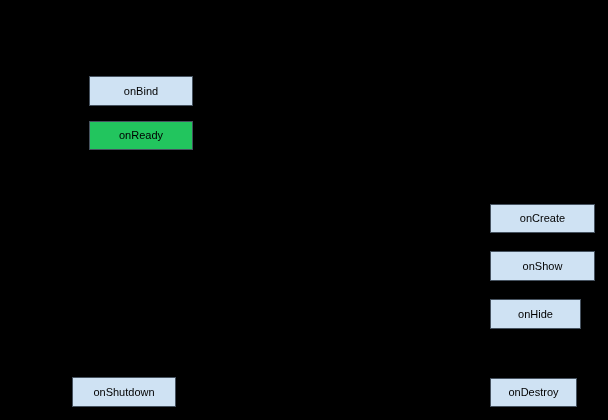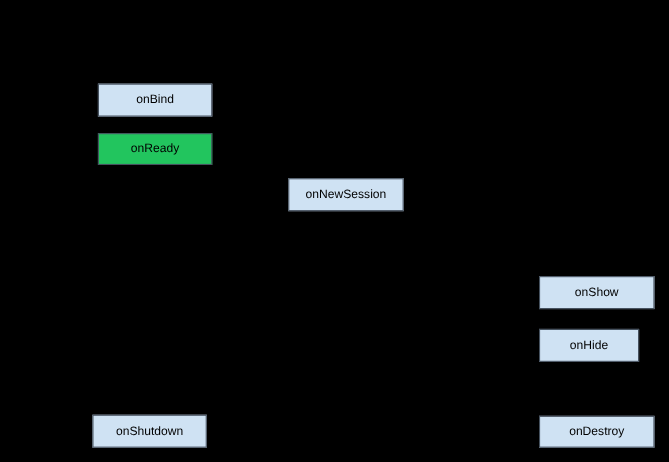--- a/index.html
+++ b/index.html
@@ -38,33 +38,33 @@
 <div id="canvas" style="width: 608px; height: 420px; background: rgb(0, 0, 0);">
 
     <div class="node" style="left: 89px; top: 76px; width: 104px; height: 30px; background: rgb(207, 226, 243); border-color: rgb(70, 82, 95);">
       <span class="node-label" style="color: rgb(0, 0, 0);">onBind</span>
     </div>
 
     <div class="node" style="left: 89px; top: 121px; width: 104px; height: 29px; background: #22c55e; border-color: rgb(70, 82, 95);">
       <span class="node-label" style="color: rgb(0, 0, 0);">onReady</span>
     </div>
 
-    <div class="node" style="left: 262px; top: 162px; width: 105px; height: 30px; background: rgb(207, 226, 243); border-color: rgb(70, 82, 95);">
-      <span class="node-label" style="color: rgb(0, 0, 0);">onNewSession</span>
+
+    <div class="node" style="left: 490px; top: 204px; width: 105px; height: 29px; background: rgb(207, 226, 243); border-color: rgb(70, 82, 95);">
+      <span class="node-label" style="color: rgb(0, 0, 0);">onCreate</span>
     </div>
-
 
     <div class="node" style="left: 490px; top: 251px; width: 105px; height: 30px; background: rgb(207, 226, 243); border-color: rgb(70, 82, 95);">
       <span class="node-label" style="color: rgb(0, 0, 0);">onShow</span>
     </div>
 
     <div class="node" style="left: 490px; top: 299px; width: 91px; height: 30px; background: rgb(207, 226, 243); border-color: rgb(70, 82, 95);">
       <span class="node-label" style="color: rgb(0, 0, 0);">onHide</span>
     </div>
 
-    <div class="node" style="left: 84px; top: 377px; width: 104px; height: 30px; background: rgb(207, 226, 243); border-color: rgb(70, 82, 95);">
+    <div class="node" style="left: 72px; top: 377px; width: 104px; height: 30px; background: rgb(207, 226, 243); border-color: rgb(70, 82, 95);">
       <span class="node-label" style="color: rgb(0, 0, 0);">onShutdown</span>
     </div>
 
-    <div class="node" style="left: 490px; top: 378px; width: 105px; height: 29px; background: rgb(207, 226, 243); border-color: rgb(70, 82, 95);">
+    <div class="node" style="left: 490px; top: 378px; width: 87px; height: 29px; background: rgb(207, 226, 243); border-color: rgb(70, 82, 95);">
       <span class="node-label" style="color: rgb(0, 0, 0);">onDestroy</span>
     </div>
   </div>
 
 </body></html>

